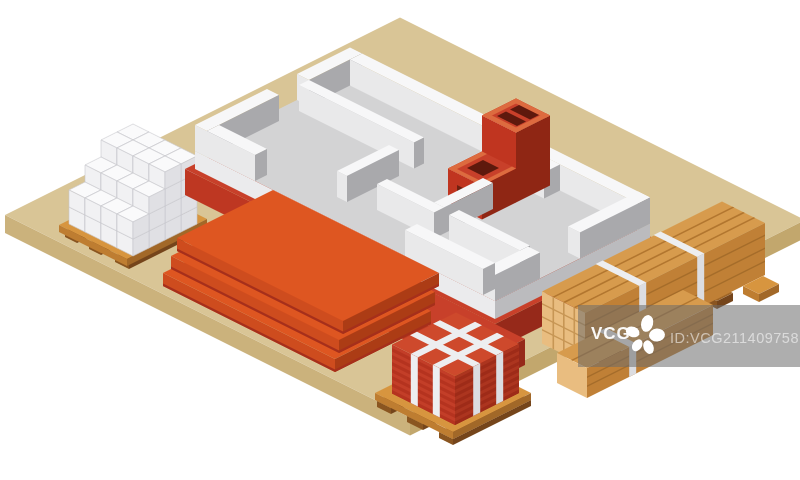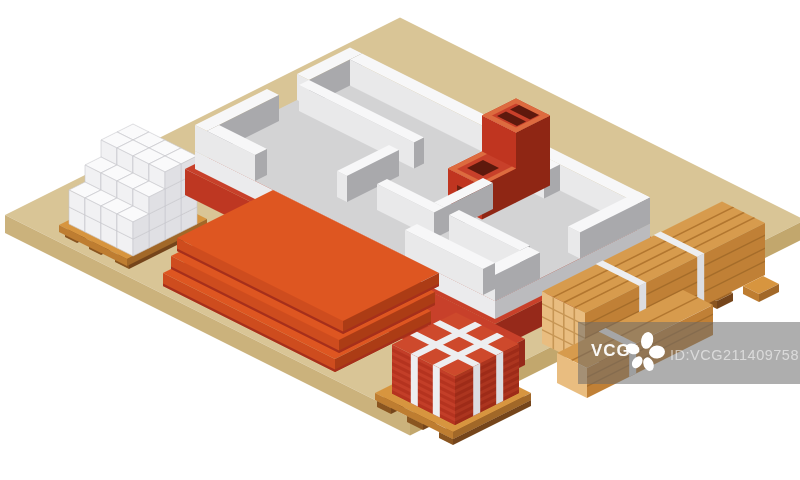--- a/index.html
+++ b/index.html
@@ -364,21 +364,21 @@
         <polygon points="410.8,353.8 417.8,357.3 417.8,406.6 410.8,403.1" fill="#EDEEF0"></polygon>
         <polygon points="433.0,364.7 497.0,332.7 504.0,336.2 440.0,368.2" fill="#EDEEF0"></polygon>
         <polygon points="432.8,364.8 439.8,368.3 439.8,417.6 432.8,414.1" fill="#EDEEF0"></polygon>
         <polygon points="410.0,335.2 417.0,331.7 480.0,363.2 473.0,366.7" fill="#EDEEF0"></polygon>
         <polygon points="473.2,366.8 480.2,363.3 480.2,412.6 473.2,416.1" fill="#DCDDE1"></polygon>
         <polygon points="433.0,323.7 440.0,320.2 503.0,351.7 496.0,355.2" fill="#EDEEF0"></polygon>
         <polygon points="496.2,355.3 503.2,351.8 503.2,401.1 496.2,404.6" fill="#DCDDE1"></polygon>
       </g>
   </svg>
 
-  <div class="wm" id="wm-bar" style="background: rgba(108, 108, 108, 0.55); margin-top: 17px;">
+  <div class="wm" id="wm-bar" style="background: rgba(108, 108, 108, 0.55);">
     <span class="wm-brand" style="color: rgba(255, 255, 255, 0.95);">VCG</span>
     <svg class="wm-logo" width="48" height="48" viewBox="0 0 48 48">
       <g fill="#ffffff">
         <ellipse cx="24" cy="11" rx="6" ry="8.5" transform="rotate(14 24 24)"></ellipse>
         <ellipse cx="24" cy="11" rx="6.5" ry="8" transform="rotate(86 24 24)"></ellipse>
         <ellipse cx="24" cy="12" rx="5" ry="7" transform="rotate(158 24 24)"></ellipse>
         <ellipse cx="24" cy="12.5" rx="4.6" ry="6.5" transform="rotate(216 24 24)"></ellipse>
         <ellipse cx="24" cy="12" rx="5.2" ry="7" transform="rotate(290 24 24)"></ellipse>
       </g>
     </svg>

